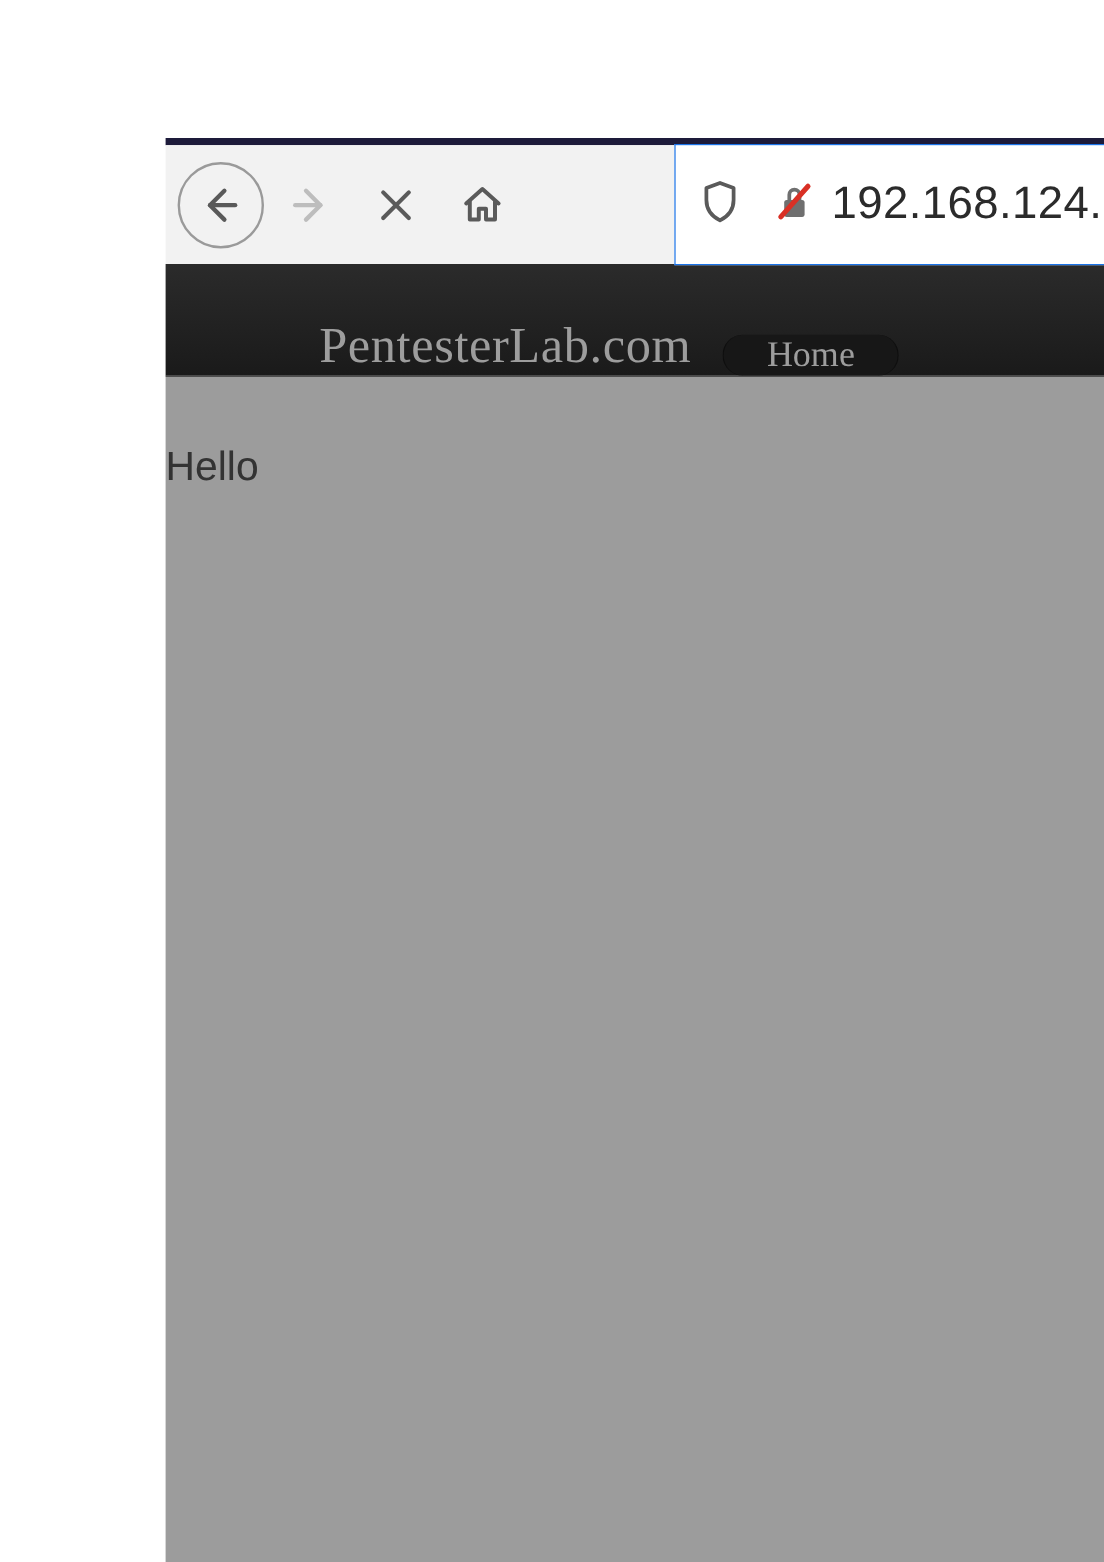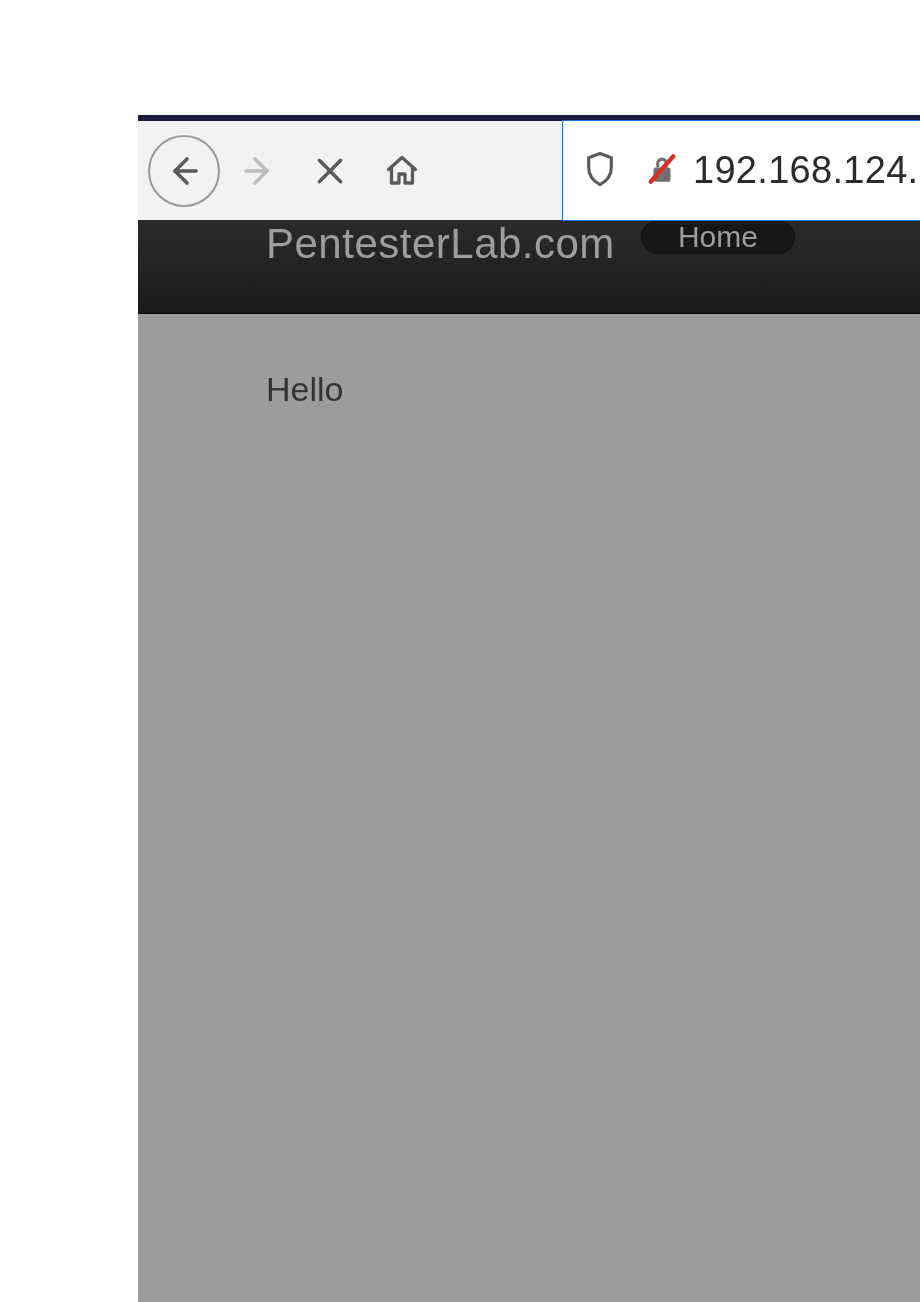--- a/index.html
+++ b/index.html
@@ -72,21 +72,22 @@
     color: #2b2b2b;
     white-space: nowrap;
     letter-spacing: 0.3px;
   }
 
   .page-header {
     height: 94px;
     background: linear-gradient(#2b2b2b, #1a1a1a);
     border-bottom: 1px solid #0c0c0c;
     display: flex;
-    align-items: flex-start;
+    align-items: flex-end;
+    font-family: Liberation Serif, serif;
   }
   .brand-area {
     display: flex;
     align-items: center;
     padding-left: 128px;
     padding-right: 26px;
   }
   .brand {
     color: #9d9d9d;
     font-size: 42px;
@@ -101,21 +102,20 @@
     background: #171717;
     color: #9d9d9d;
     font-size: 30px;
     border-radius: 29px;
   }
 
   .page-body {
     background: #9c9c9c;
     height: calc(100% - 6px - 99px - 94px);
     padding-top: 56px;
-    padding-left: 128px;
   }
   .hello {
     color: #333333;
     font-size: 34px;
   }
 </style>
 </head>
 <body>
 
 <div class="stage">

